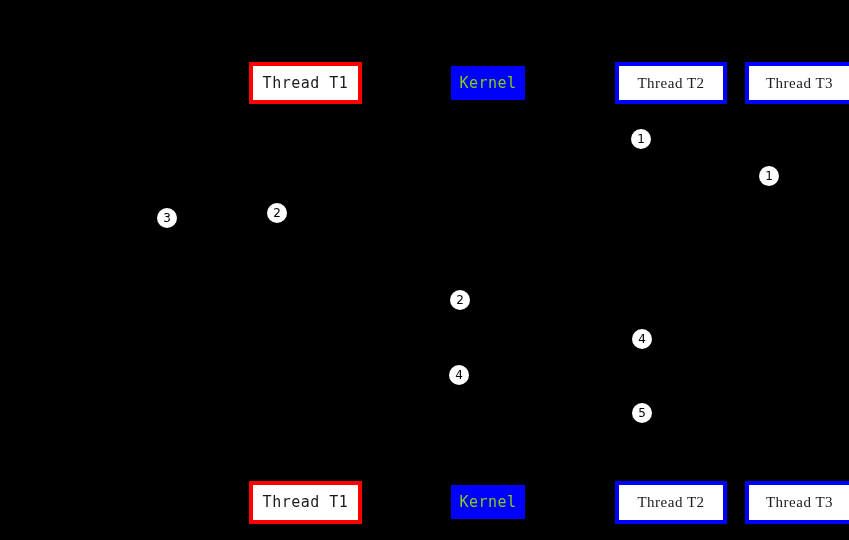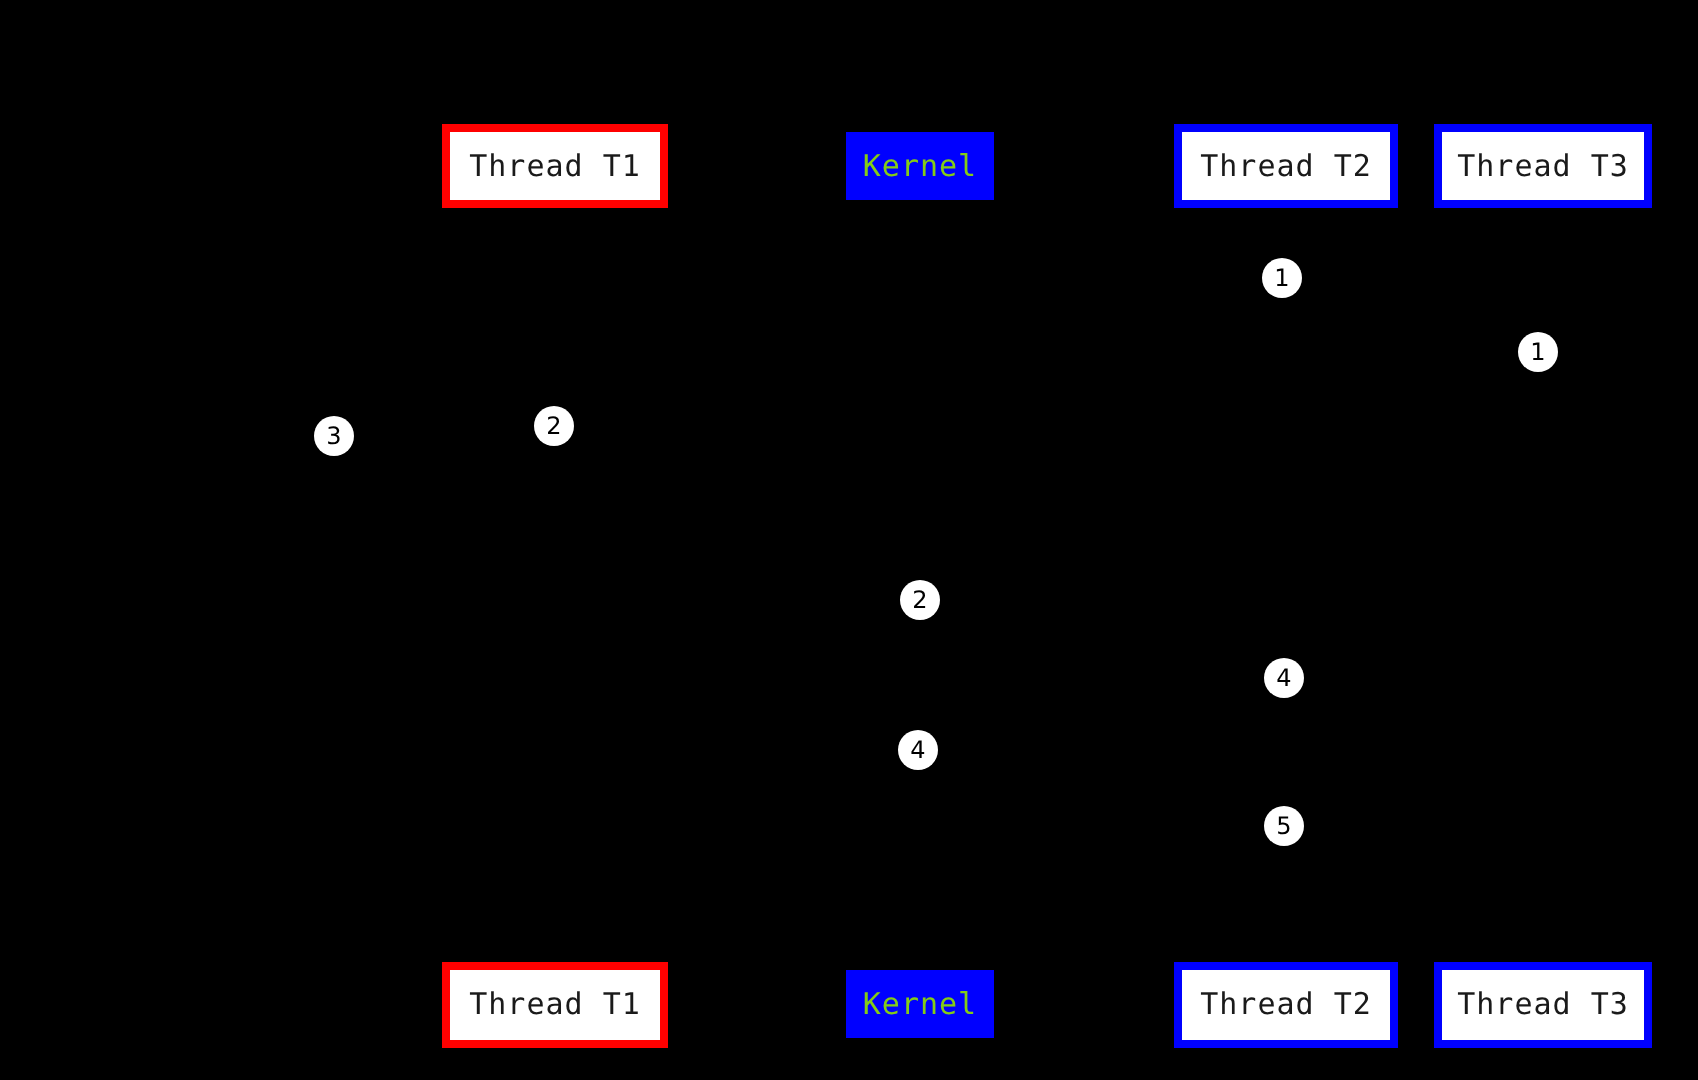--- a/index.html
+++ b/index.html
@@ -38,29 +38,30 @@
     position: absolute;
     box-sizing: border-box;
     display: flex;
     align-items: center;
     justify-content: center;
     font-family: "DejaVu Sans Mono", "Liberation Mono", monospace;
     font-size: 15px;
     letter-spacing: 0.5px;
     line-height: 1;
     white-space: nowrap;
+    margin-left: 28px;
   }
   .participant.outline {
     background: #FFFFFF;
     color: #1a1a1a;
     border-style: solid;
     border-width: 4px;
   }
   .participant.outline.red   { border-color: #FF0000; }
-  .participant.outline.blue  { border-color: #0000FF; }
+  .participant.outline.blue  { border-color: #0000FF; font-family: Liberation Serif, serif; }
   .participant.filled {
     background: #0000FF;
     color: #84cc16;
     border: 0;
   }
 
   
   .step-badge {
     position: absolute;
     width: 20px;

